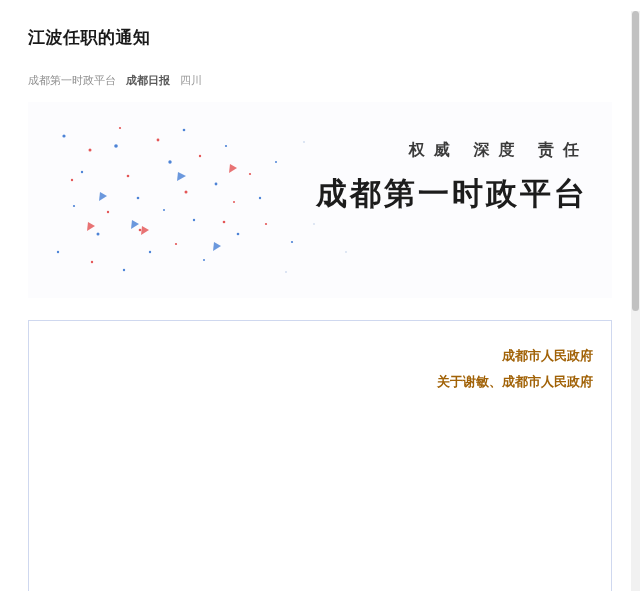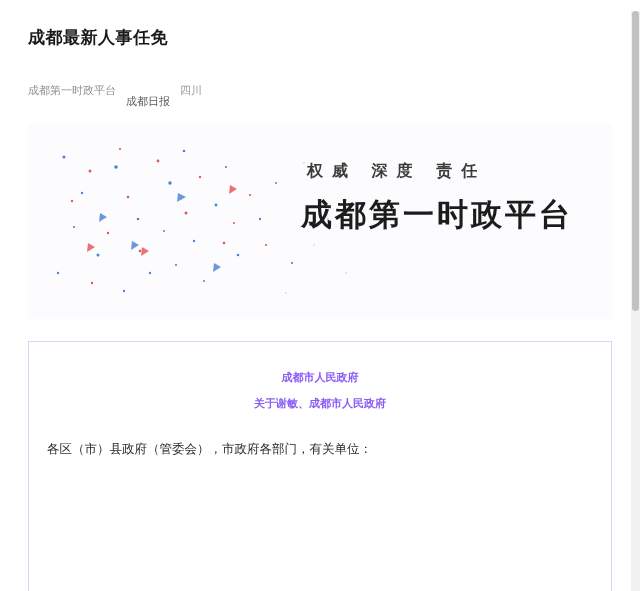--- a/index.html
+++ b/index.html
@@ -35,22 +35,21 @@
     gap: 10px;
     padding: 10px 0 0 28px;
     font-size: 11px;
     color: #9a9a9a;
   }
   .meta-source-1 {
     color: #8f8f8f;
   }
   .meta-source-2 {
     color: #5a5a5a;
-    font-weight: normal;
-    margin-top: 21px;
+    font-weight: bold;
   }
   .meta-time {
     color: #9a9a9a;
   }
   .meta-region {
     color: #9a9a9a;
   }
   .hero {
     margin: 14px 28px 0 28px;
     height: 196px;
@@ -59,21 +58,21 @@
     overflow: hidden;
   }
   .hero-canvas {
     position: absolute;
     inset: 0;
   }
   .hero-text {
     position: absolute;
     right: 24px;
     top: 38px;
-    text-align: left;
+    text-align: right;
     width: 290px;
   }
   .hero-sub {
     font-family: "DejaVu Serif", serif;
     font-size: 16px;
     color: #3b3b3b;
     letter-spacing: 9px;
     padding-left: 9px;
     font-weight: bold;
   }
@@ -89,24 +88,24 @@
   }
   .notice {
     margin: 22px 28px 0 28px;
     border: 1px solid #cfd8ef;
     background: #ffffff;
     padding: 22px 18px 16px 18px;
     box-sizing: border-box;
     height: 275px;
   }
   .notice-head {
-    text-align: center;
-    color: #8b5cf6;
-    font-weight: bold;
-    font-size: 11px;
+    text-align: right;
+    color: #a16207;
+    font-weight: bold;
+    font-size: 13px;
     line-height: 26px;
   }
   .notice-head .line2 {
     display: block;
   }
   .notice-body {
     margin-top: 22px;
     font-size: 12.5px;
     color: #2b2b2b;
     line-height: 22px;
@@ -133,21 +132,21 @@
     height: 300px;
     background: #c1c1c1;
     border-radius: 4px;
   }
 </style>
 </head>
 <body>
 
 <div class="page">
 
-  <h1 class="article-title">成都最新人事任免</h1>
+  <h1 class="article-title">江波任职的通知</h1>
 
   <div class="meta-row">
     <span class="meta-source-1">成都第一时政平台</span>
     <span class="meta-source-2">成都日报</span>
     <span class="meta-region">四川</span>
   </div>
 
   <div class="hero">
     <svg class="hero-canvas" viewBox="0 0 584 196" preserveAspectRatio="none">
       <rect x="0" y="0" width="584" height="196" fill="#fcfcfe"></rect>
@@ -214,21 +213,20 @@
       <div class="hero-main">成都第一时政平台</div>
     </div>
   </div>
 
   <div class="notice">
     <div class="notice-head">
       <span>成都市人民政府</span>
       <span class="line2">关于谢敏、成都市人民政府</span>
     </div>
     <div class="notice-body">
-      <p>各区（市）县政府（管委会），市政府各部门，有关单位：</p>
     </div>
   </div>
 
   <div class="scrollbar">
     <div class="scrollbar-thumb"></div>
   </div>
 
 </div>
 
 </body></html>

